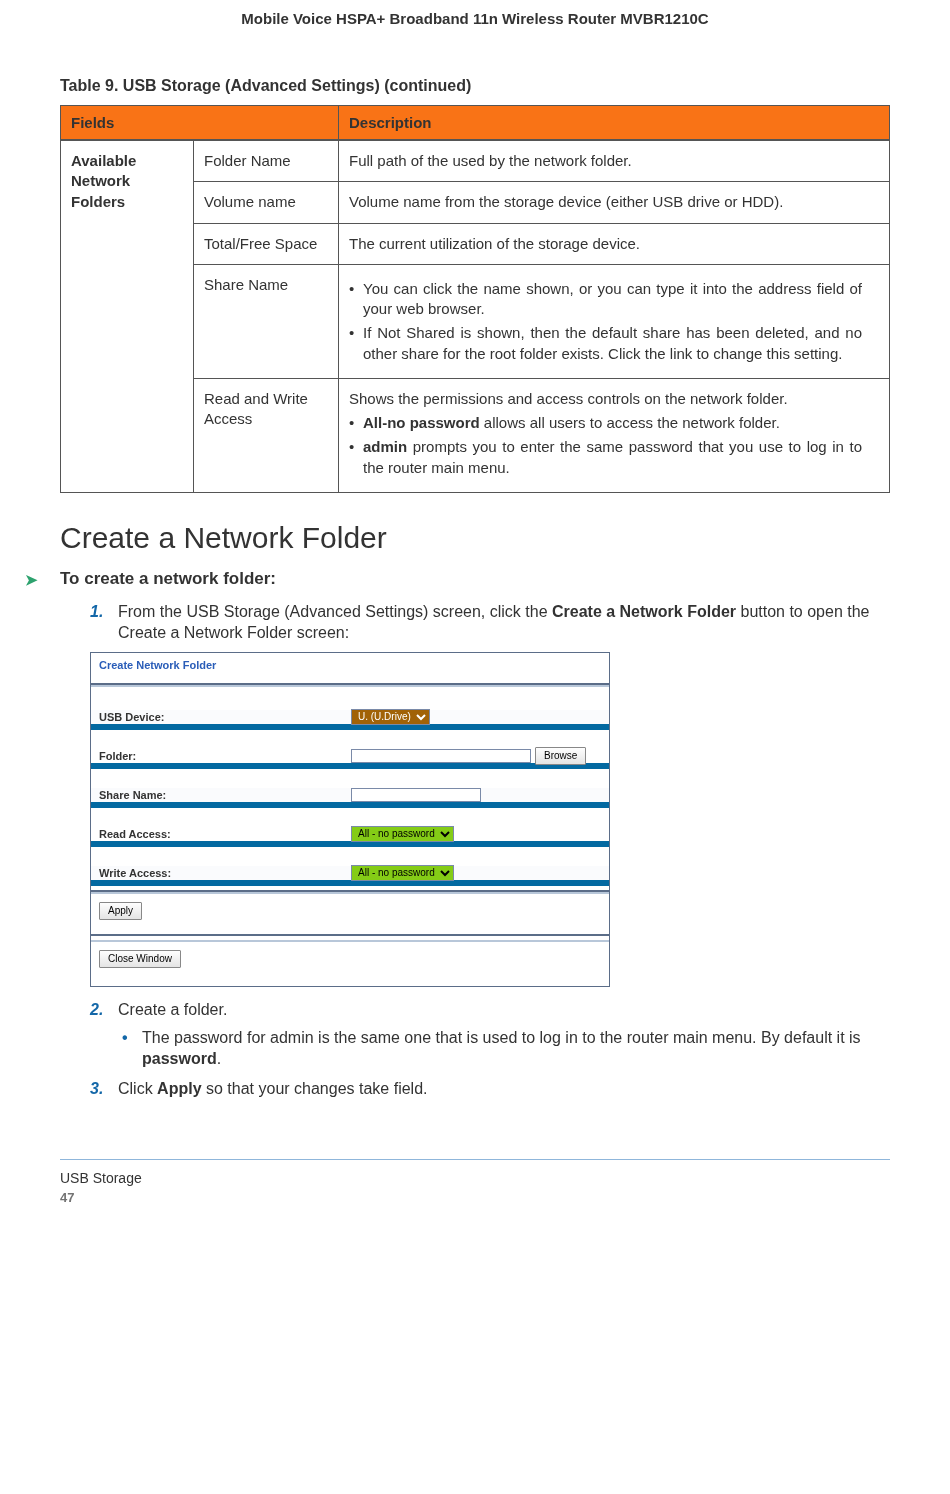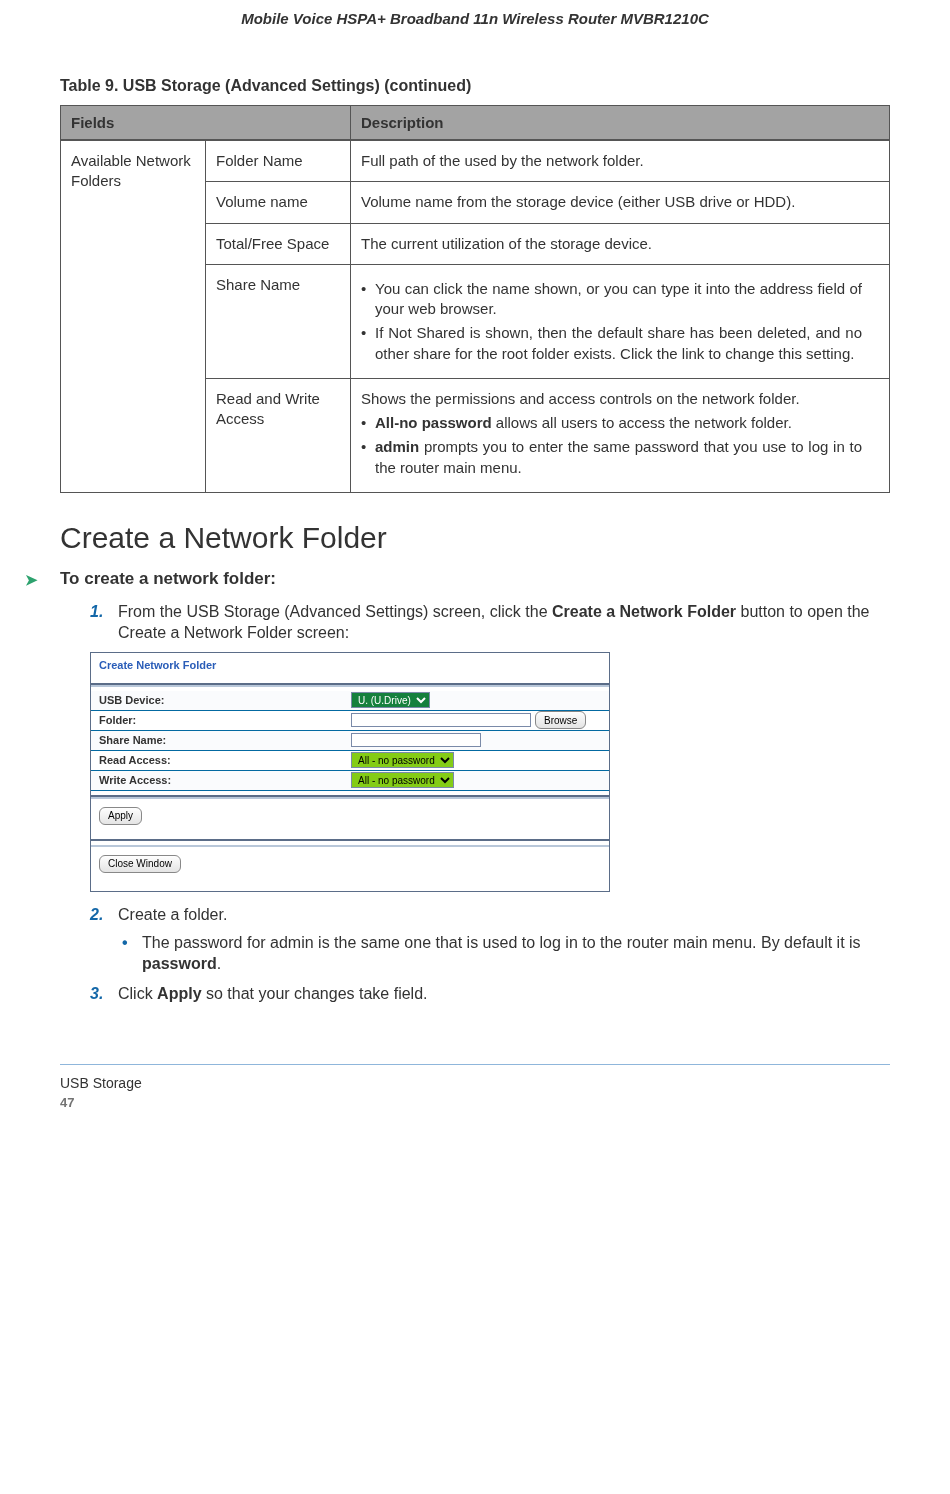--- a/index.html
+++ b/index.html
@@ -12,49 +12,49 @@
   }
   .page {
     padding: 0 60px 30px 60px;
   }
   .page-header {
     text-align: center;
     font-weight: bold;
     font-size: 15px;
     padding: 10px 0 50px 0;
     color: #333;
-    font-style: italic;
   }
   .table-caption {
     font-weight: bold;
     font-size: 16px;
     margin-bottom: 10px;
   }
   .settings-table {
     width: 100%;
     border-collapse: collapse;
     border: 1.5px solid #555;
     font-size: 15px;
   }
   .settings-table th {
-    background: #a3a3a3;
+    background: #f97316;
     text-align: left;
     font-weight: bold;
     padding: 8px 10px;
     border: 1px solid #555;
     border-bottom: 2px solid #555;
   }
   .settings-table td {
     border: 1px solid #555;
     padding: 10px 10px;
     vertical-align: top;
     line-height: 1.35;
   }
   .settings-table td.group {
-    width: 145px;
+    width: 133px;
+    font-weight: bold;
   }
   .settings-table td.field {
     width: 145px;
   }
   .bullet-list { margin: 4px 17px 0 0; padding: 0; list-style: none; }
   .bullet-list li { position: relative; padding-left: 14px; margin-bottom: 4px; text-align: justify; }
   .bullet-list li::before { content: "•"; position: absolute; left: 0; }
   .section-title {
     font-family: "Trebuchet MS", "Lucida Sans", sans-serif;
     font-size: 30px;
@@ -123,44 +123,44 @@
     background: #fff;
   }
   .ui-shot .title {
     color: #2a5db8;
     font-weight: bold;
     padding: 6px 8px 12px 8px;
   }
   .ui-rule-dark { height: 2px; background: #5b6d88; }
   .ui-rule-light { height: 2px; background: #b8c7d9; }
   .ui-form { padding: 4px 0; }
-  .ui-row { display: flex; height: 20px; align-items: center; border-bottom: 1px solid #0369a1; }
+  .ui-row { display: flex; height: 20px; align-items: center; border-bottom: 6px solid #0369a1; margin-top: 19px; }
   .ui-row:nth-child(odd) { background: #fafbfd; }
   .ui-label { width: 260px; padding-left: 8px; font-weight: bold; }
   .ui-control { flex: 1; display: flex; align-items: center; gap: 4px; padding-right: 8px; }
   .ui-select {
     font-size: 10px;
     height: 16px;
     border: 1px solid #7a8aa8;
     background: #84cc16;
     padding: 0 2px;
   }
-  .ui-select.blue-sel { background: #15803d; color: #fff; }
+  .ui-select.blue-sel { background: #a16207; color: #fff; }
   .ui-input {
     font-size: 10px;
     height: 14px;
     border: 1px solid #7a8aa8;
     width: 130px;
   }
   .ui-btn {
     font-size: 10px;
     height: 18px;
     border: 1px solid #888;
     background: linear-gradient(#fefefe, #e4e4e4);
-    border-radius: 6px;
+    border-radius: 1px;
     padding: 0 8px;
     cursor: pointer;
   }
   .ui-bottom { padding: 8px; }
   .ui-bottom .ui-btn { margin-bottom: 10px; }
 
   .footer-rule {
     border-top: 1px solid #8fb6db;
     margin: 60px 0 10px 0;
   }

